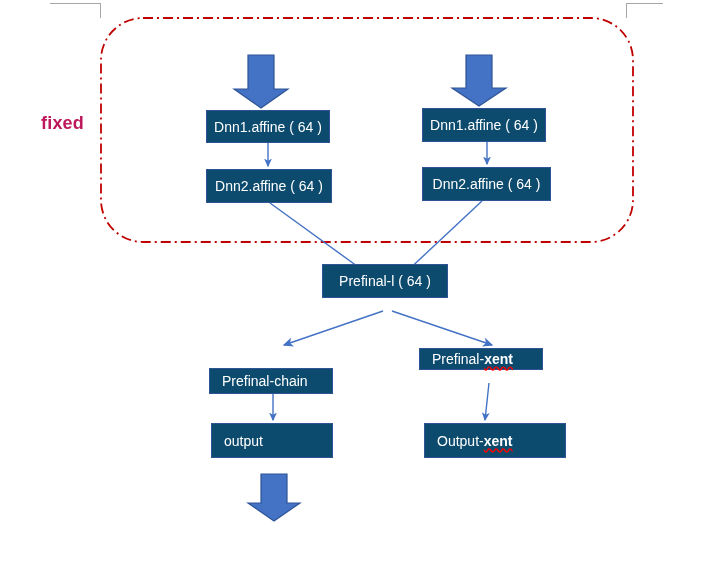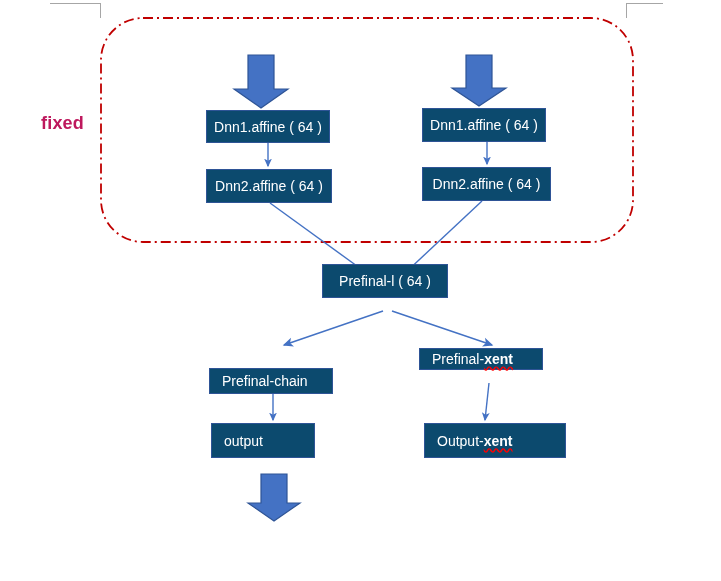--- a/index.html
+++ b/index.html
@@ -145,21 +145,21 @@
 
   <div class="node left" style="left:209px; top:360px; width:124px; height:26px;margin-top:8px;">
     <span>Prefinal-chain</span>
   </div>
 
   <div class="node left" style="left:419px; top:348px; width:124px; height:22px;">
     <span>Prefinal-</span>
       <span class="misspell">xent</span>
   </div>
 
-  <div class="node left" style="left:211px; top:423px; width:104px; height:35px;">
+  <div class="node left" style="left:211px; top:423px; width:122px; height:35px;">
     <span>output</span>
   </div>
 
   <div class="node left" style="left:424px; top:423px; width:142px; height:35px;">
     <span>Output-</span>
       <span class="misspell">xent</span>
   </div>
 
 </div>
 

